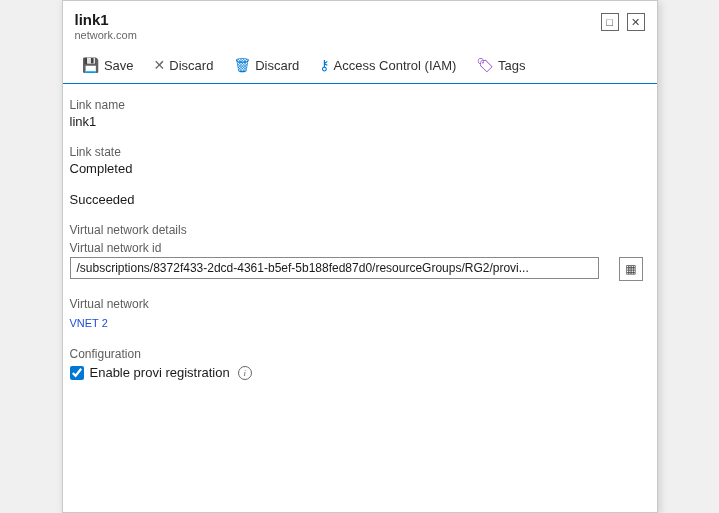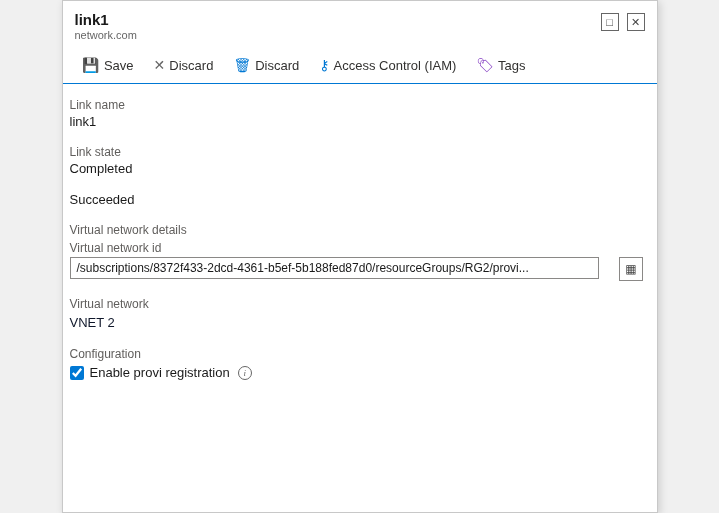--- a/index.html
+++ b/index.html
@@ -137,22 +137,22 @@
       border: 1px solid #8a8886;
       background: #ffffff;
       cursor: pointer;
       display: flex;
       align-items: center;
       justify-content: center;
       font-size: 12px;
       color: #444;
     }
     .link-value {
-      font-size: 13px;
-      color: #0f172a;
+      font-size: 11px;
+      color: #1d4ed8;
       cursor: pointer;
       text-decoration: none;
     }
     .checkbox-row {
       display: flex;
       align-items: center;
       gap: 6px;
       margin-top: 4px;
     }
     .checkbox-input {

